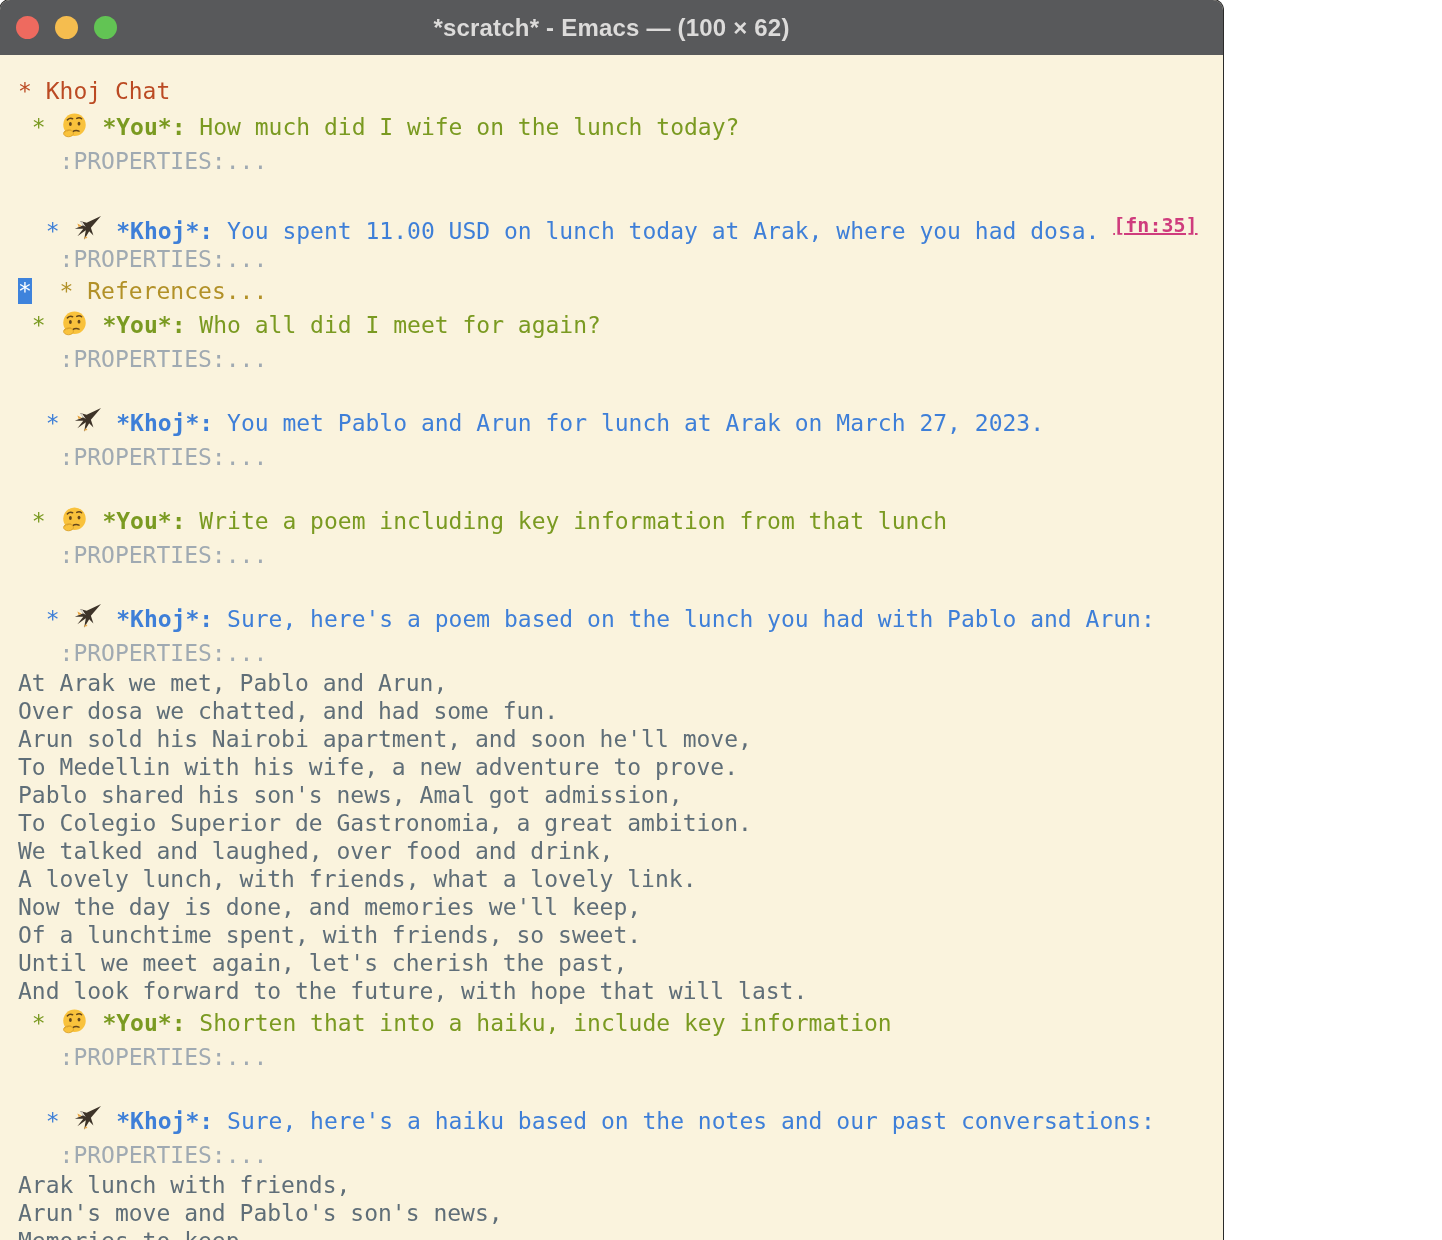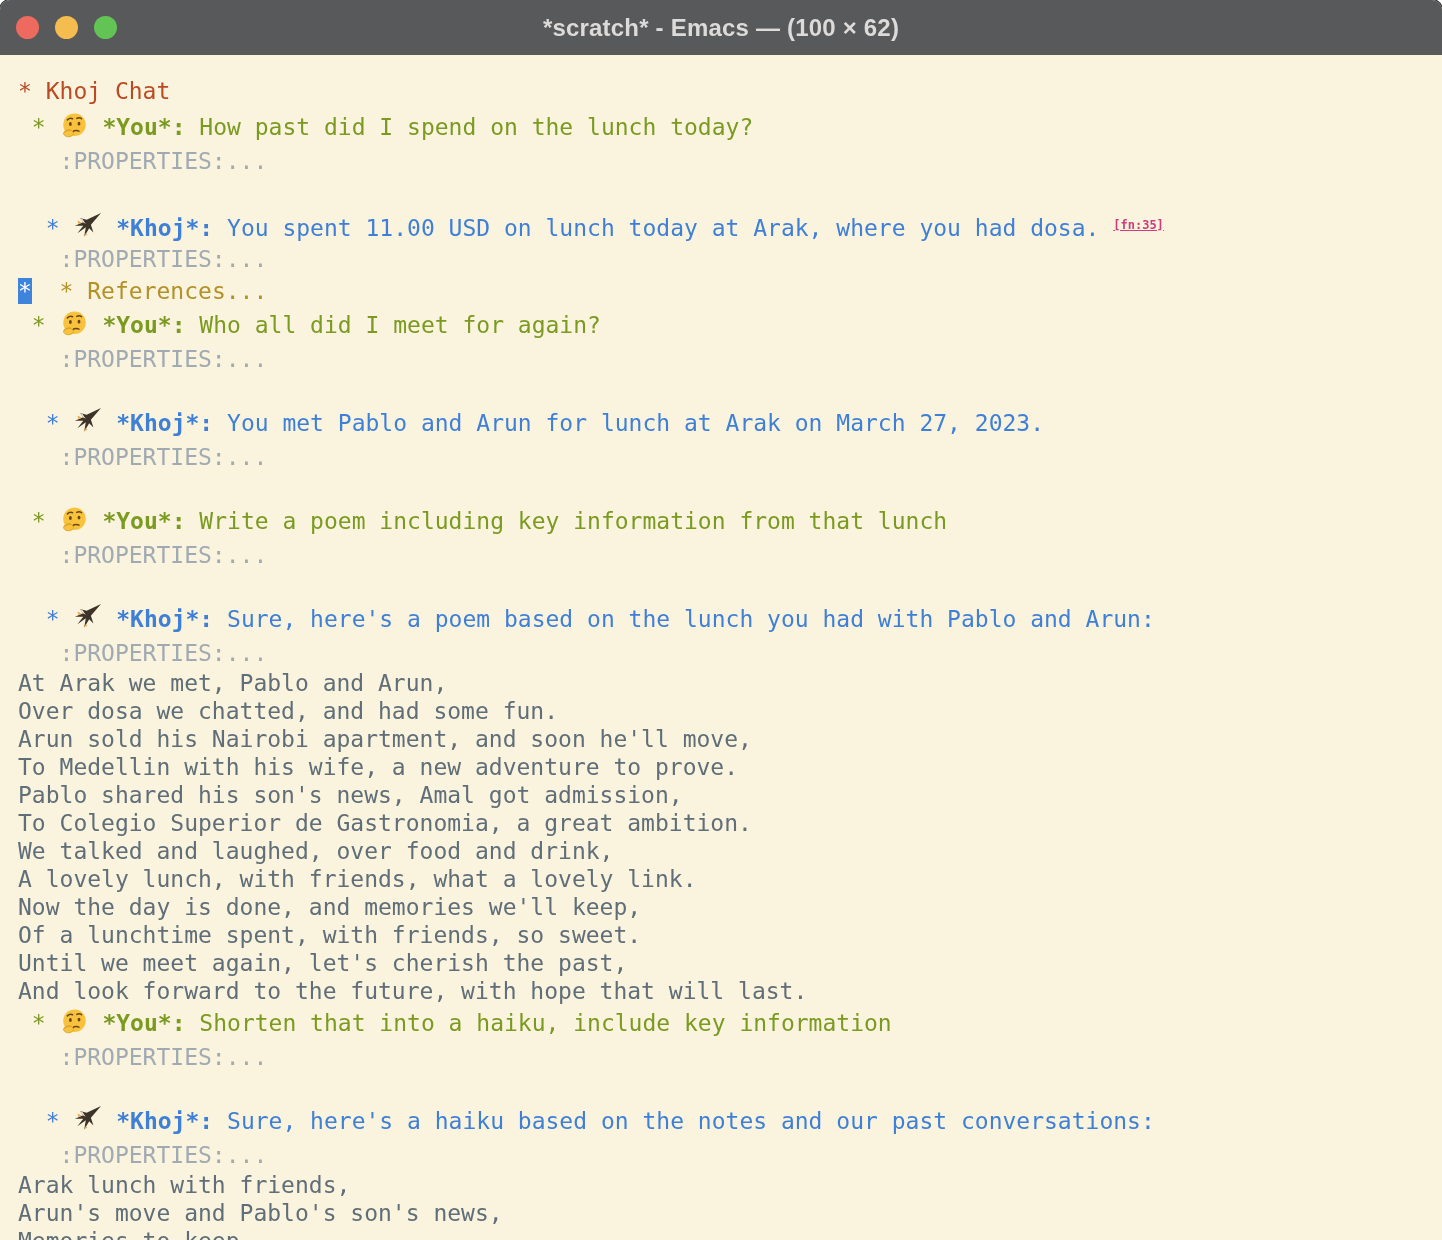--- a/index.html
+++ b/index.html
@@ -1,17 +1,17 @@
 <!DOCTYPE html>
 <html><head>
 <meta charset="utf-8">
 <style>
   html,body{margin:0;padding:0;background:#ffffff;}
   .window{
-    width:1442px;height:1240px;
+    width:1223px;height:1240px;
     border-radius:10px 10px 0 0;
     overflow:hidden;
     background:#faf3dd;
     box-shadow:0 0 0 1px #2a2a2a;
     font-family:"DejaVu Sans Mono", monospace;
     position:relative;
   }
   .titlebar{
     height:55px;
     background:#58595b;
@@ -37,21 +37,21 @@
   .ln-p{height:28px;line-height:28px;}
   .ln-b{height:30px;line-height:30px;}
   .s-title{color:#bb4a23;}
   .s-you{color:#7a9a21;}
   .s-you-b{color:#7a9a21;font-weight:bold;}
   .s-khoj{color:#3e7fd8;}
   .s-khoj-b{color:#3e7fd8;font-weight:bold;}
   .s-props{color:#a0aab2;}
   .s-body{color:#5f6e78;}
   .s-refs{color:#b29128;}
-  .s-fn{color:#cf3c7d;text-decoration:underline;font-size:12px;vertical-align:7px;font-weight:bold;}
+  .s-fn{color:#cf3c7d;text-decoration:underline;font-size:20px;vertical-align:7px;font-weight:bold;}
   .s-cursor{background:#3e83dc;color:#ffffff;}
   .emoji-icon{display:inline-block;width:27px;height:27px;vertical-align:-4px;margin:0 1px;}
 </style>
 </head>
 <body>
 
 <div class="window">
   <div class="titlebar">
     <div class="traffic">
       <span class="light light-close"></span>
@@ -62,21 +62,21 @@
   </div>
   <div class="buffer"><div class="ln ln-h"><span class="s-title">* Khoj Chat</span></div><div class="ln ln-h"><span class="s-you"> * </span><svg class="emoji-icon" viewBox="0 0 36 36">
     <circle cx="18" cy="17" r="15" fill="#f9c23c"></circle>
     <path d="M8.5 10.5 q3.5 -3.5 7 -1.5" stroke="#65471b" stroke-width="2" fill="none" stroke-linecap="round"></path>
     <path d="M21 8.5 q3.5 -2 6.5 0.5" stroke="#65471b" stroke-width="2" fill="none" stroke-linecap="round"></path>
     <ellipse cx="12.5" cy="16" rx="1.9" ry="2.6" fill="#65471b"></ellipse>
     <ellipse cx="24" cy="15.5" rx="1.9" ry="2.6" fill="#65471b"></ellipse>
     <path d="M15 26.5 q4.5 -3 9 -1" stroke="#65471b" stroke-width="2" fill="none" stroke-linecap="round"></path>
     <ellipse cx="10" cy="28.5" rx="6.5" ry="4.5" fill="#f9c23c" stroke="#d9a02a" stroke-width="1.2"></ellipse>
     <path d="M5 27 q2 -2.5 5 -2.5 M8.5 25 q2 -1.5 4.5 -1" stroke="#d9a02a" stroke-width="1.1" fill="none" stroke-linecap="round"></path>
-  </svg><span class="s-you"> </span><span class="s-you-b">*You*:</span><span class="s-you"> How past did I spend on the lunch today?</span></div><div class="ln ln-n"><span class="s-props">   :PROPERTIES:...</span></div><div class="ln ln-b"></div><div class="ln ln-h"><span class="s-khoj">  * </span><svg class="emoji-icon" viewBox="0 0 32 32">
+  </svg><span class="s-you"> </span><span class="s-you-b">*You*:</span><span class="s-you"> How much did I wife on the lunch today?</span></div><div class="ln ln-n"><span class="s-props">   :PROPERTIES:...</span></div><div class="ln ln-b"></div><div class="ln ln-h"><span class="s-khoj">  * </span><svg class="emoji-icon" viewBox="0 0 32 32">
     <path fill="#3d3328" d="M32 0 L15 8 L7 6 L11 11 L1 15 L11 15 L4 24 L14 17 L12 28 L18 18 L23 23 L20 14 Z"></path>
     <path fill="#efeae0" d="M7 6 L11 11 L14 13 L10 7 Z"></path>
     <path fill="#e8a33d" d="M4 9 L9 11.5 L5.5 13 Z"></path>
     <path fill="#e8a33d" d="M11.5 27 L14 24 L16 26 Z"></path>
   </svg><span class="s-khoj"> </span><span class="s-khoj-b">*Khoj*:</span><span class="s-khoj"> You spent 11.00 USD on lunch today at Arak, where you had dosa. </span><span class="s-fn">[fn:35]</span></div><div class="ln ln-n"><span class="s-props">   :PROPERTIES:...</span></div><div class="ln ln-n"><span class="s-cursor">*</span><span class="s-refs">  </span><span class="s-refs">* References...</span></div><div class="ln ln-h"><span class="s-you"> * </span><svg class="emoji-icon" viewBox="0 0 36 36">
     <circle cx="18" cy="17" r="15" fill="#f9c23c"></circle>
     <path d="M8.5 10.5 q3.5 -3.5 7 -1.5" stroke="#65471b" stroke-width="2" fill="none" stroke-linecap="round"></path>
     <path d="M21 8.5 q3.5 -2 6.5 0.5" stroke="#65471b" stroke-width="2" fill="none" stroke-linecap="round"></path>
     <ellipse cx="12.5" cy="16" rx="1.9" ry="2.6" fill="#65471b"></ellipse>
     <ellipse cx="24" cy="15.5" rx="1.9" ry="2.6" fill="#65471b"></ellipse>

